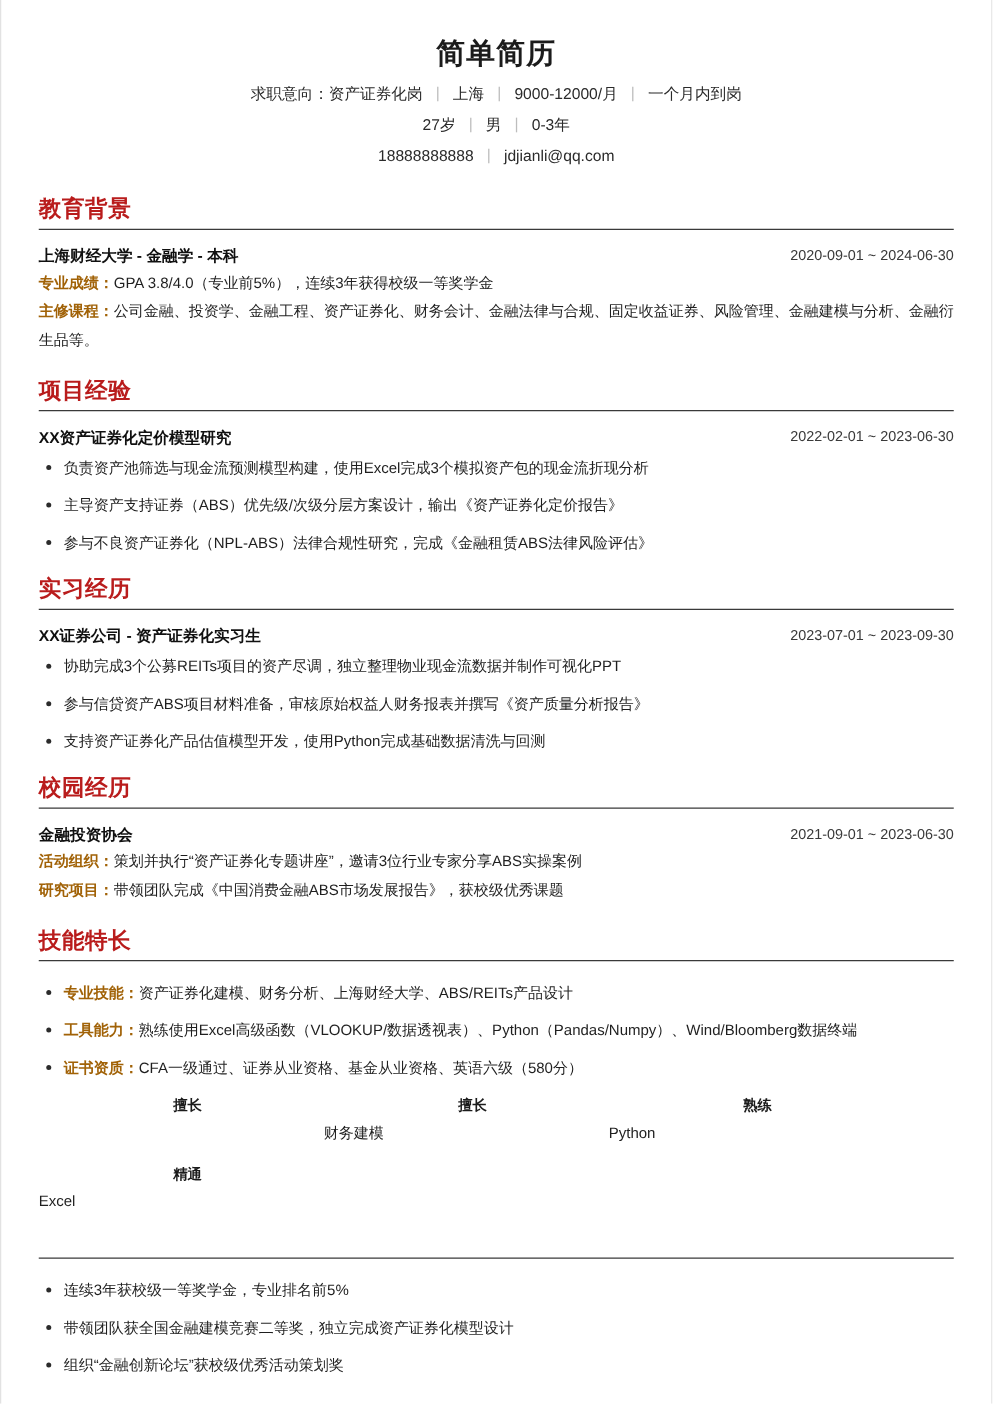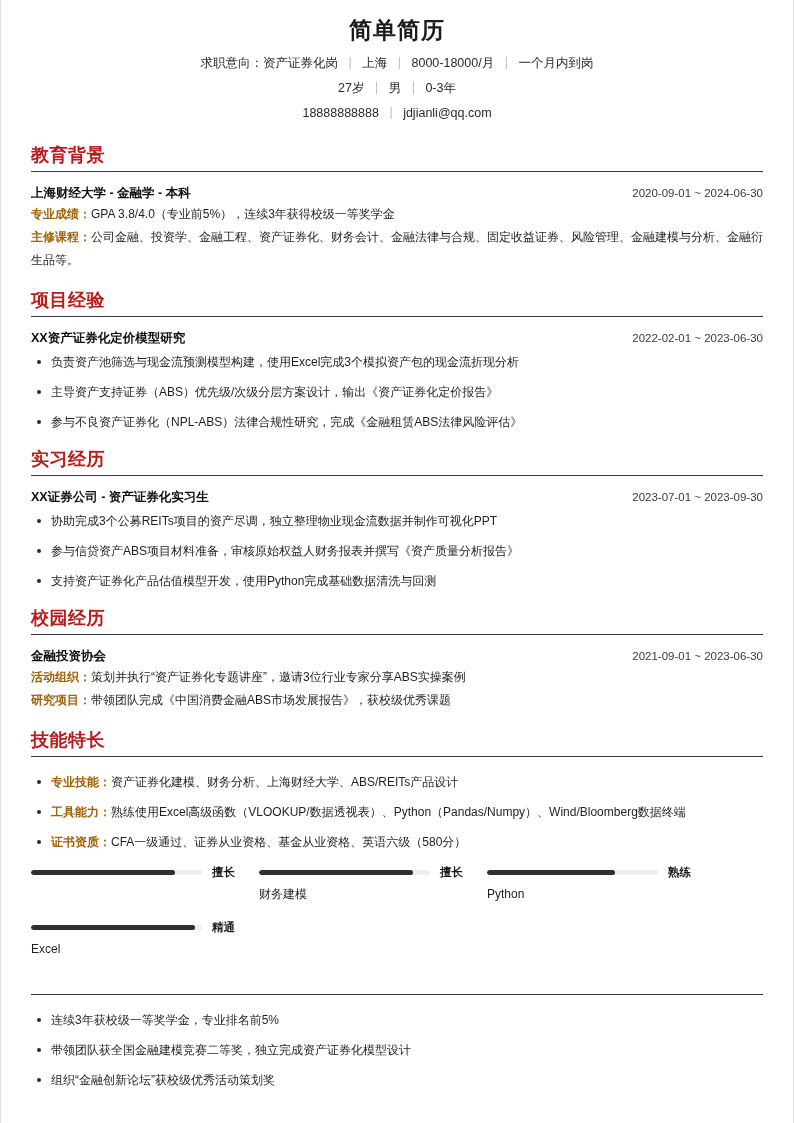--- a/index.html
+++ b/index.html
@@ -21,21 +21,21 @@
     border-right: 1px solid #e2e2e2;
     overflow: hidden;
   }
 
   .page-inner {
     padding: 0 30px;
   }
 
   
   .header {
-    padding-top: 14px;
+    padding-top: 26px;
     text-align: center;
   }
 
   .resume-title {
     font-size: 23px;
     font-weight: bold;
     color: #1b1b1b;
     letter-spacing: 1px;
     line-height: 32px;
   }
@@ -137,20 +137,21 @@
   }
   .skillbar {
     width: 228px;
     margin-bottom: 16px;
     margin-right: 0;
   }
   .skillbar-top {
     display: flex;
     align-items: center;
     height: 14px;
+    flex-direction: column;
   }
   .bar-track {
     position: relative;
     width: 171px;
     height: 5px;
     border-radius: 3px;
     background: #eeeeee;
     overflow: hidden;
   }
   .bar-fill {
@@ -180,21 +181,21 @@
   <div class="page-inner">
 
     <div class="header">
       <div class="resume-title">简单简历</div>
 
       <div class="meta-line first">
         <span>求职意向：资产证券化岗</span>
         <span class="sep">|</span>
         <span>上海</span>
         <span class="sep">|</span>
-        <span>8000-18000/月</span>
+        <span>9000-12000/月</span>
         <span class="sep">|</span>
         <span>一个月内到岗</span>
       </div>
 
       <div class="meta-line second">
         <span>27岁</span>
         <span class="sep">|</span>
         <span>男</span>
         <span class="sep">|</span>
         <span>0-3年</span>

